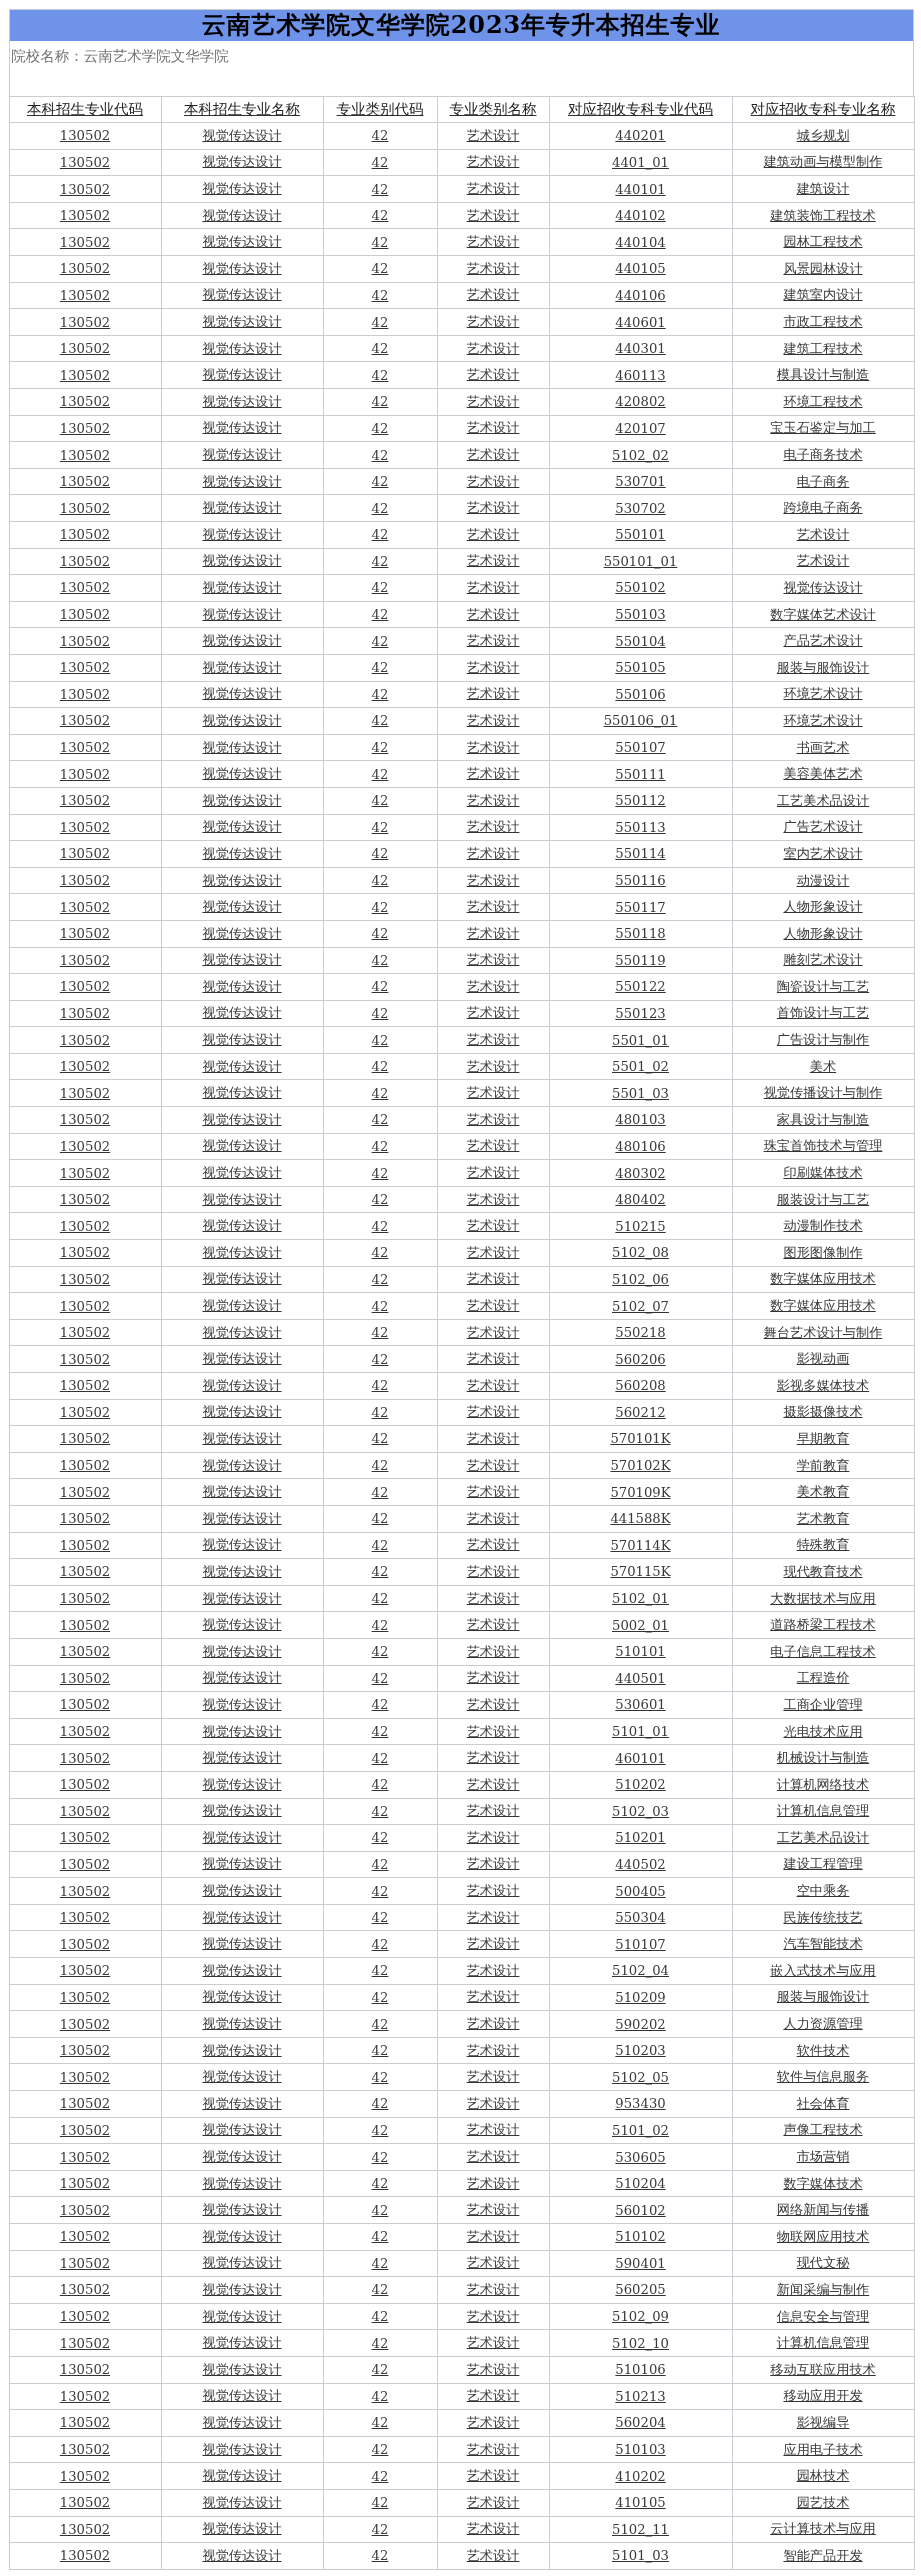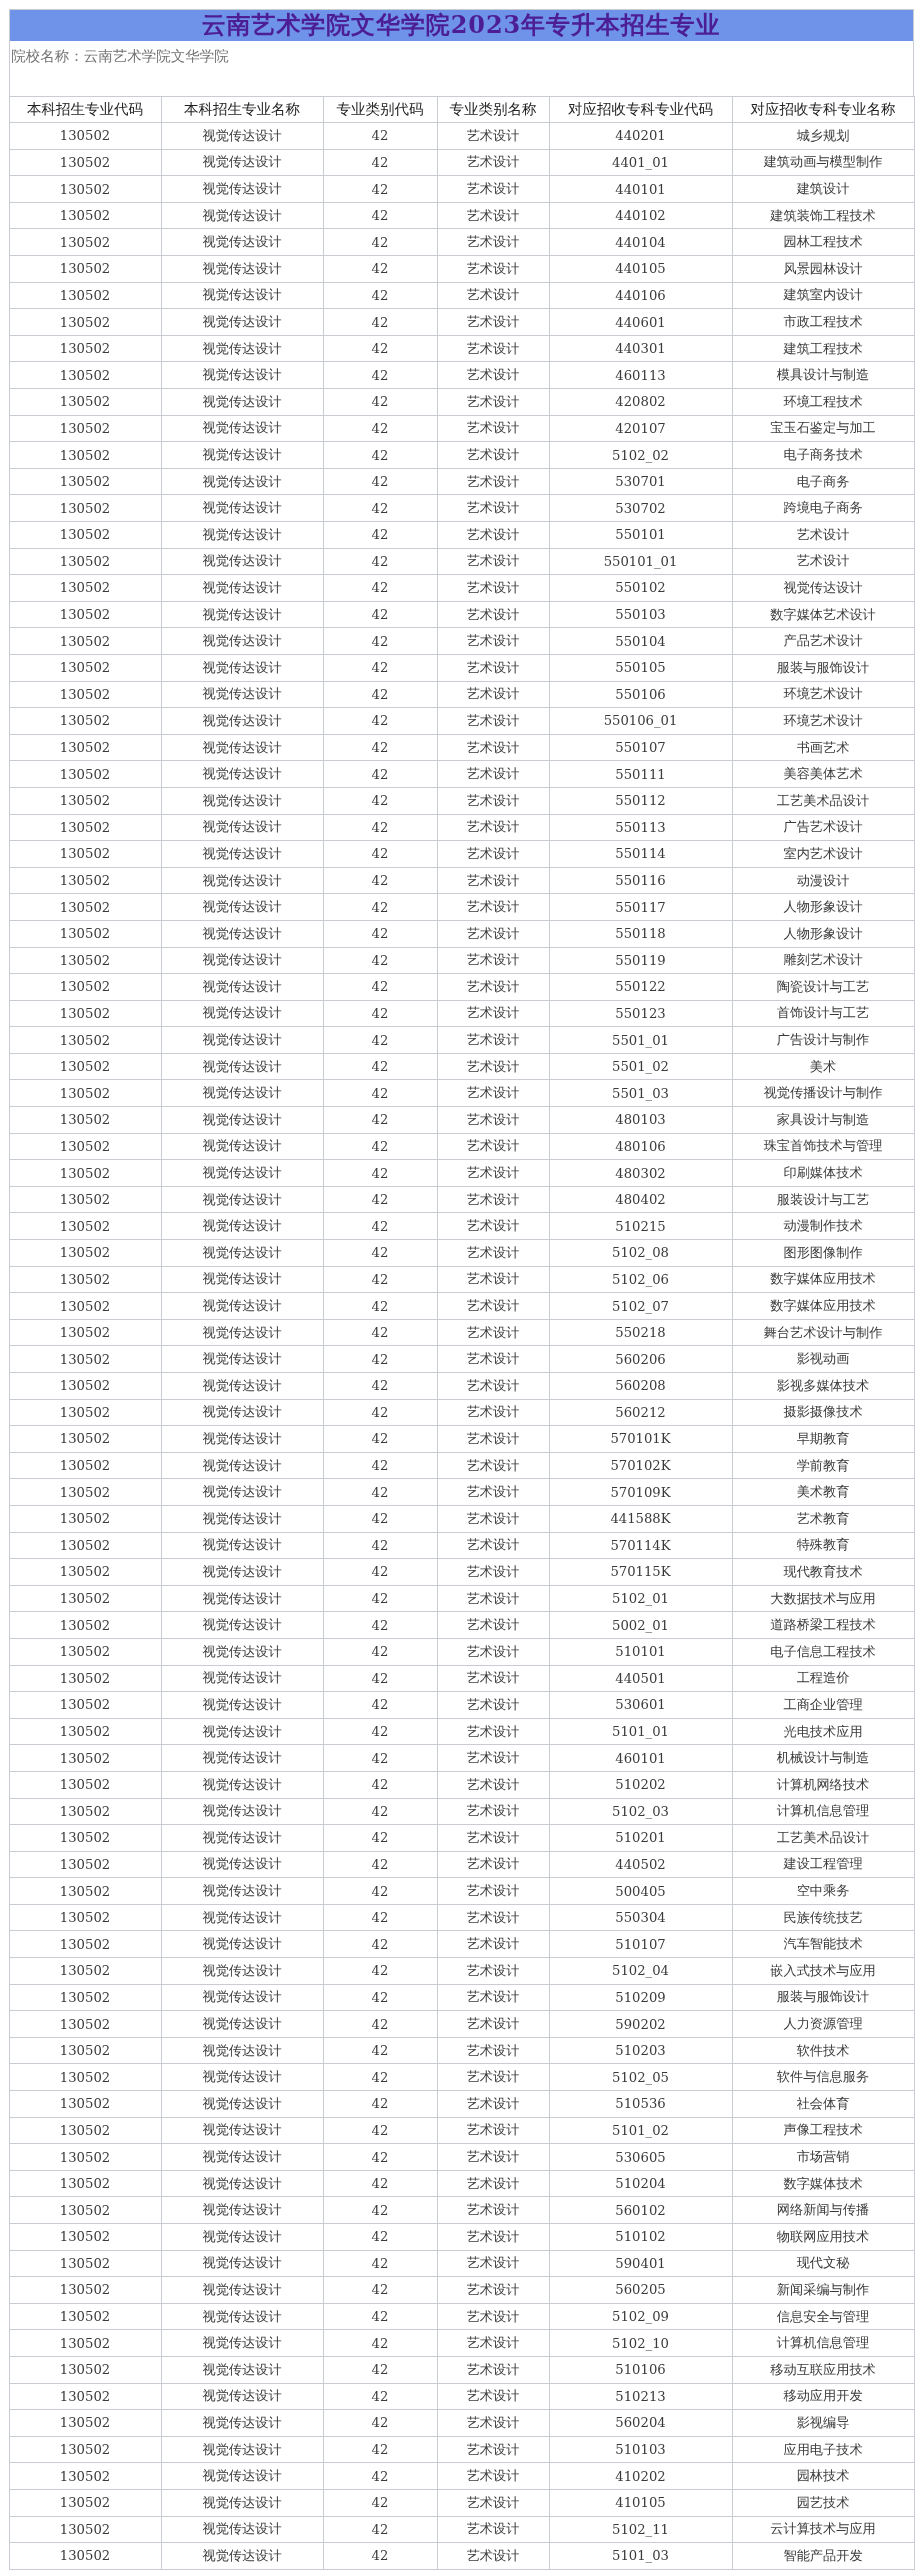--- a/index.html
+++ b/index.html
@@ -1,26 +1,26 @@
 <!DOCTYPE html>
 <html style="font-size:13.7px"><head>
 <meta charset="utf-8">
 <style>
   html, body { margin: 0; padding: 0; background: #ffffff; }
   body { width: 922px; height: 2576px; position: relative; overflow: hidden;
          font-family: "DejaVu Serif", "Liberation Serif", serif; color: #333333; }
   .sheet { position: absolute; left: 8.5px; top: 8.5px; width: 905px; }
-  .title-bar { height: 32px; background: #6f93e8; color: #4c1d95;
+  .title-bar { height: 32px; background: #6f93e8; color: #000000;
                display: flex; align-items: center; justify-content: center;
                font-size: 24px; font-weight: bold; letter-spacing: 0.9px;
                border: 0.9px solid #c9ccd3; border-bottom: none; box-sizing: border-box; }
   .info { height: 55px; border-left: 0.9px solid #c9ccd3; border-right: 0.9px solid #c9ccd3;
           box-sizing: border-box; padding: 5.1px 0 0 1.7px; font-size: 14.5px; line-height: 20.5px; color: #737373; }
   .info-line { white-space: nowrap; }
-  table { border-collapse: collapse; width: 905px; table-layout: fixed; }
+  table { border-collapse: collapse; width: 905px; table-layout: fixed; text-decoration: underline; }
   col.c1 { width: 152px; } col.c2 { width: 162px; } col.c3 { width: 114px; }
   col.c4 { width: 112px; } col.c5 { width: 183px; } col.c6 { width: 182px; }
   th, td { border: 0.9px solid #c9ccd3; text-align: center; padding: 0; white-space: nowrap;
            overflow: hidden; }
   th { height: 25.6px; font-size: 14.5px; font-weight: normal; color: #222; }
   td { height: 25.6px; font-size: 13.2px; color: #3a3a3a; }
 </style>
 </head>
 <body>
 
@@ -639,21 +639,21 @@
           <td>42</td>
           <td>艺术设计</td>
           <td>5102_05</td>
           <td>软件与信息服务</td>
         </tr>
         <tr>
           <td>130502</td>
           <td>视觉传达设计</td>
           <td>42</td>
           <td>艺术设计</td>
-          <td>510536</td>
+          <td>953430</td>
           <td>社会体育</td>
         </tr>
         <tr>
           <td>130502</td>
           <td>视觉传达设计</td>
           <td>42</td>
           <td>艺术设计</td>
           <td>5101_02</td>
           <td>声像工程技术</td>
         </tr>

